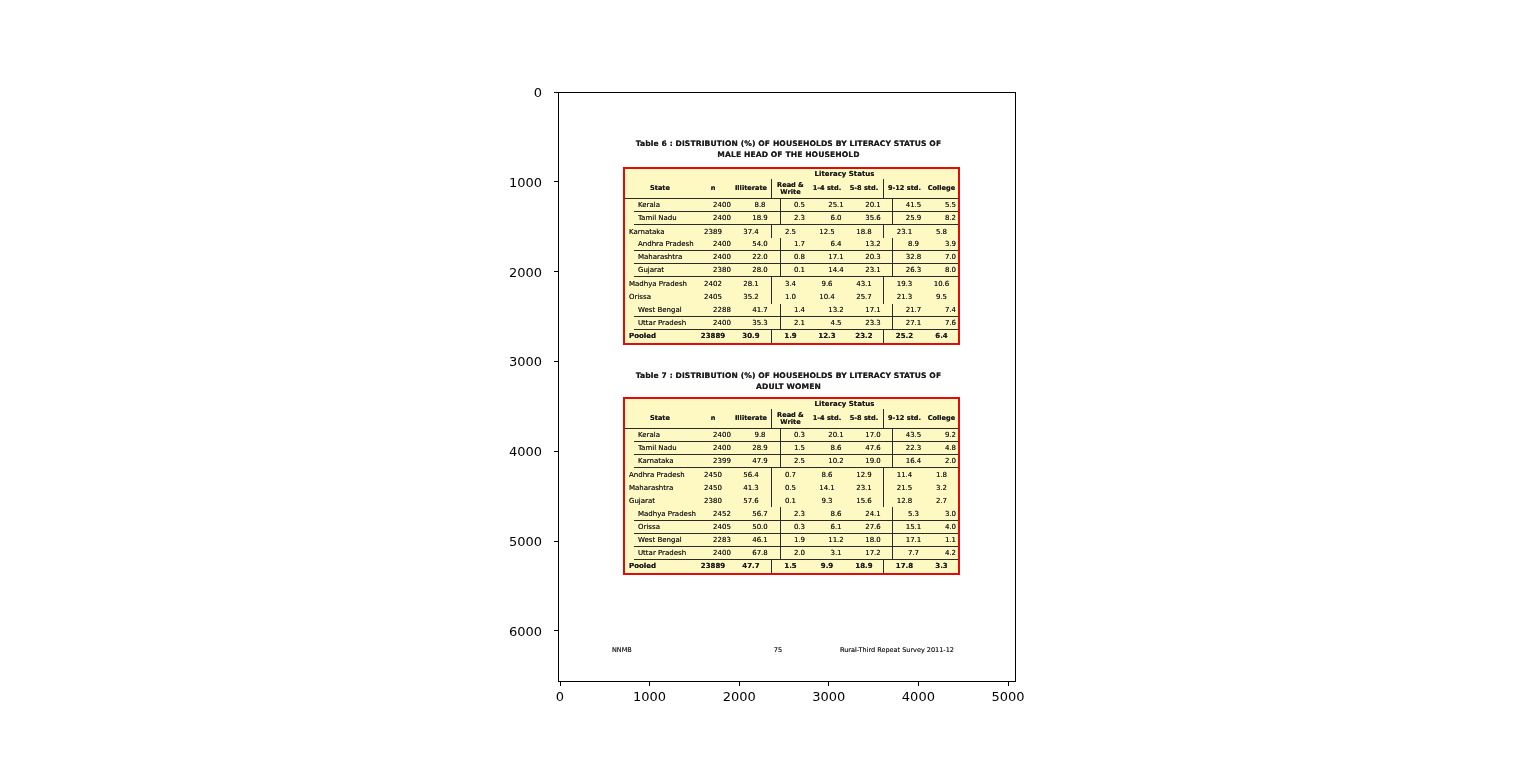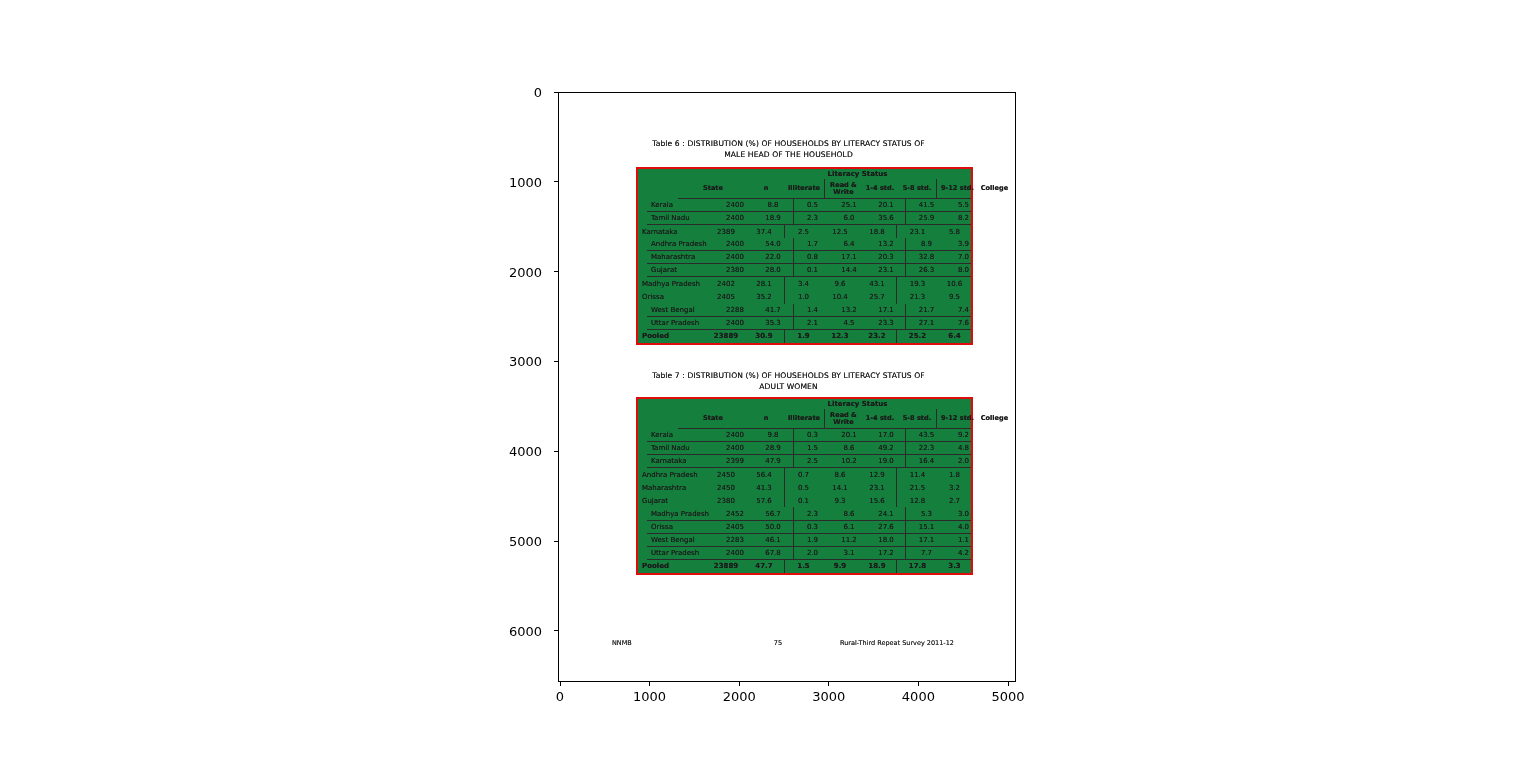--- a/index.html
+++ b/index.html
@@ -12,35 +12,35 @@
   .tickmark { position:absolute; background:#000; }
   .tickmark.xm { width:1px; height:4px; top:682px; }
   .tickmark.ym { width:4px; height:1px; left:554px; }
   .tick-label { position:absolute; font-size:13px; color:#000; white-space:nowrap; }
   .xlab { top:689px; transform:translateX(-50%); }
   .ylab { left:0px; width:550px; text-align:right; transform:translateY(-50%); padding-right:0; }
   .ylab span { padding-right:8px; }
 
   
   .doc { position:absolute; color:#1c1c1c; text-shadow:0 0 0.55px rgba(25,25,25,0.8); }
-  .title { left:620px; width:337px; text-align:center; font-weight:normal;
+  .title { left:620px; width:337px; text-align:center; font-weight:bold;
            font-size:7.6px; line-height:10.5px; letter-spacing:0.1px; }
-  .dtable { left:636px; width:337px; height:178px; border:2px solid #e00c0c; background:#15803d; }
+  .dtable { left:623px; width:337px; height:178px; border:2px solid #e00c0c; background:#fef9c3; }
   .group-hdr { height:10px; line-height:11px; font-size:7px; font-weight:bold;
                text-align:center; margin-left:106px; width:227px; }
   .cols, .row { display:grid; grid-template-columns:70px 36px 40px 38px 36px 38px 42px 33px; }
-  .cols { height:20px; border-bottom:1px solid #2b2b2b; font-weight:bold; font-size:6.6px;margin-left:40px; }
+  .cols { height:20px; border-bottom:1px solid #2b2b2b; font-weight:bold; font-size:6.6px; }
   .cols .c { display:flex; align-items:center; justify-content:center; text-align:center; line-height:7px; }
   .row { height:13.09px; font-size:7px; }
   .row .c { display:flex; align-items:center; justify-content:center; white-space:nowrap; }
   .row .c.st { justify-content:flex-start; padding-left:4px; }
   .c.div-l { border-left:1px solid #2b2b2b; }
   .row.sep { border-bottom:1px solid #2b2b2b;margin-left:9px; }
   .row.bold { font-weight:bold; }
-  .footer-item { font-size:6.5px; color:#2a2a2a; }
+  .footer-item { font-size:6.5px; color:#2a2a2a;margin-top:7px; }
 </style>
 </head>
 <body>
 
 <div class="axes"></div>
 
 <div class="tickmark ym" style="top:91.5px"></div>
 <div class="tickmark ym" style="top:181.3px"></div>
 <div class="tickmark ym" style="top:271.1px"></div>
 <div class="tickmark ym" style="top:360.9px"></div>
@@ -228,21 +228,21 @@
         <div class="c">17.0</div>
         <div class="c div-l">43.5</div>
         <div class="c">9.2</div>
       </div>
       <div class="row sep">
         <div class="c st">Tamil Nadu</div>
         <div class="c">2400</div>
         <div class="c">28.9</div>
         <div class="c div-l">1.5</div>
         <div class="c">8.6</div>
-        <div class="c">49.2</div>
+        <div class="c">47.6</div>
         <div class="c div-l">22.3</div>
         <div class="c">4.8</div>
       </div>
       <div class="row sep">
         <div class="c st">Karnataka</div>
         <div class="c">2399</div>
         <div class="c">47.9</div>
         <div class="c div-l">2.5</div>
         <div class="c">10.2</div>
         <div class="c">19.0</div>

